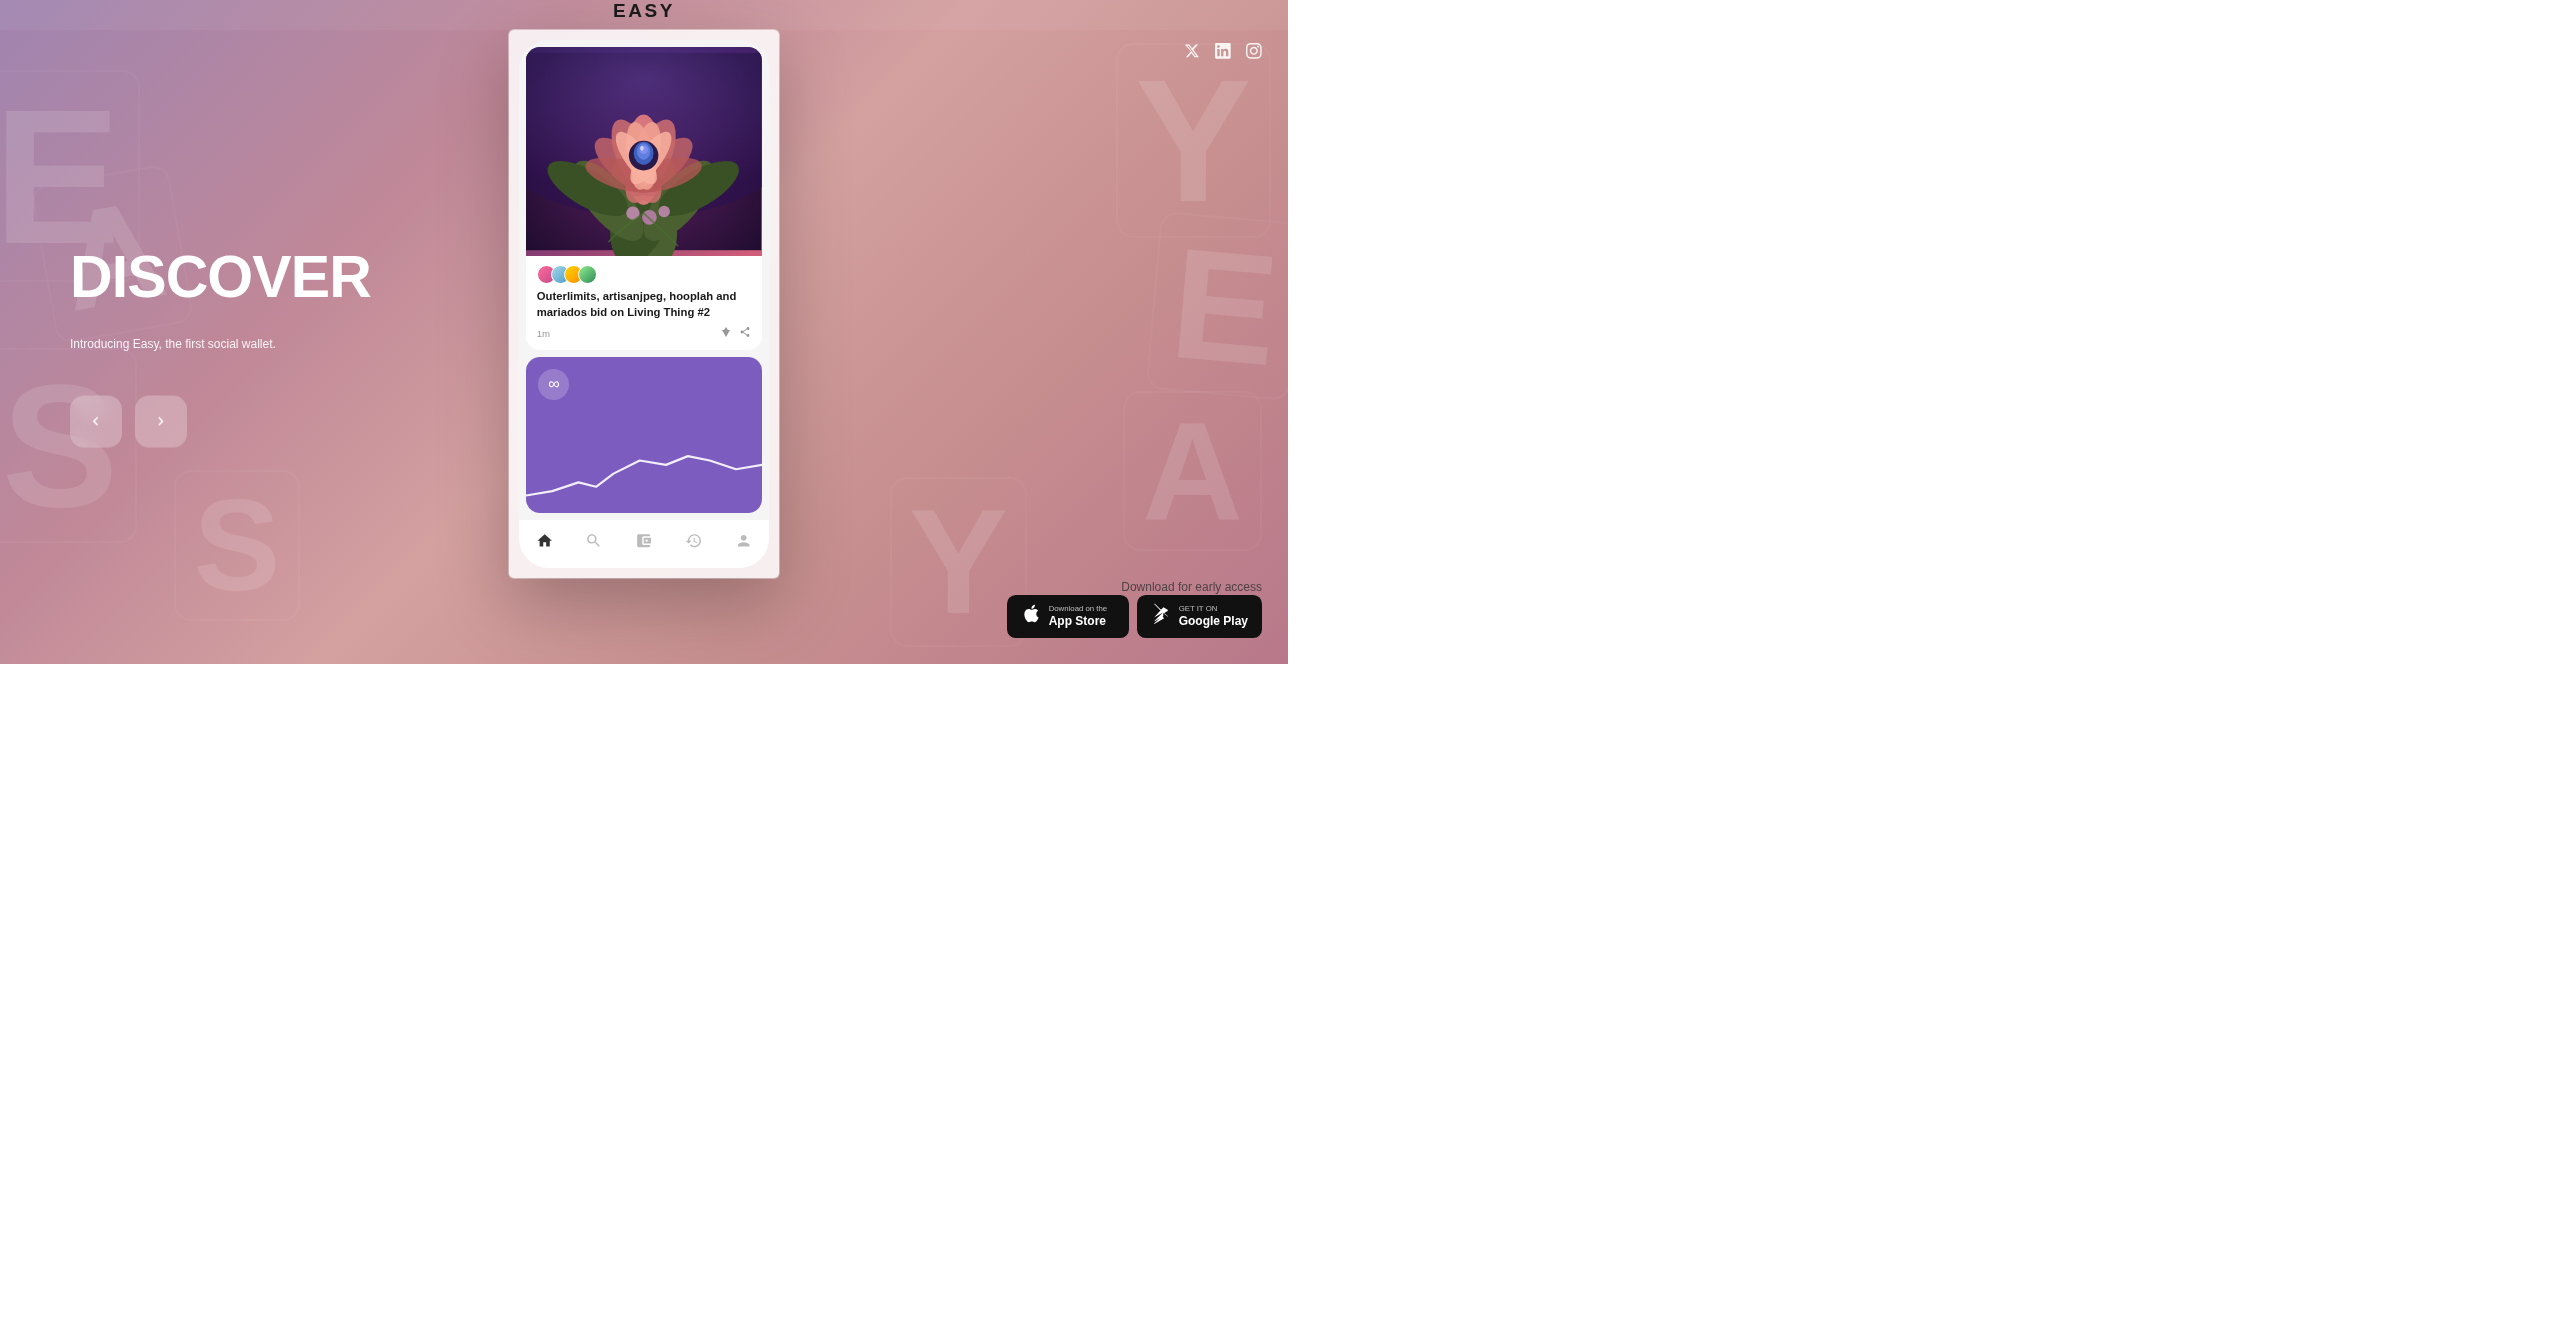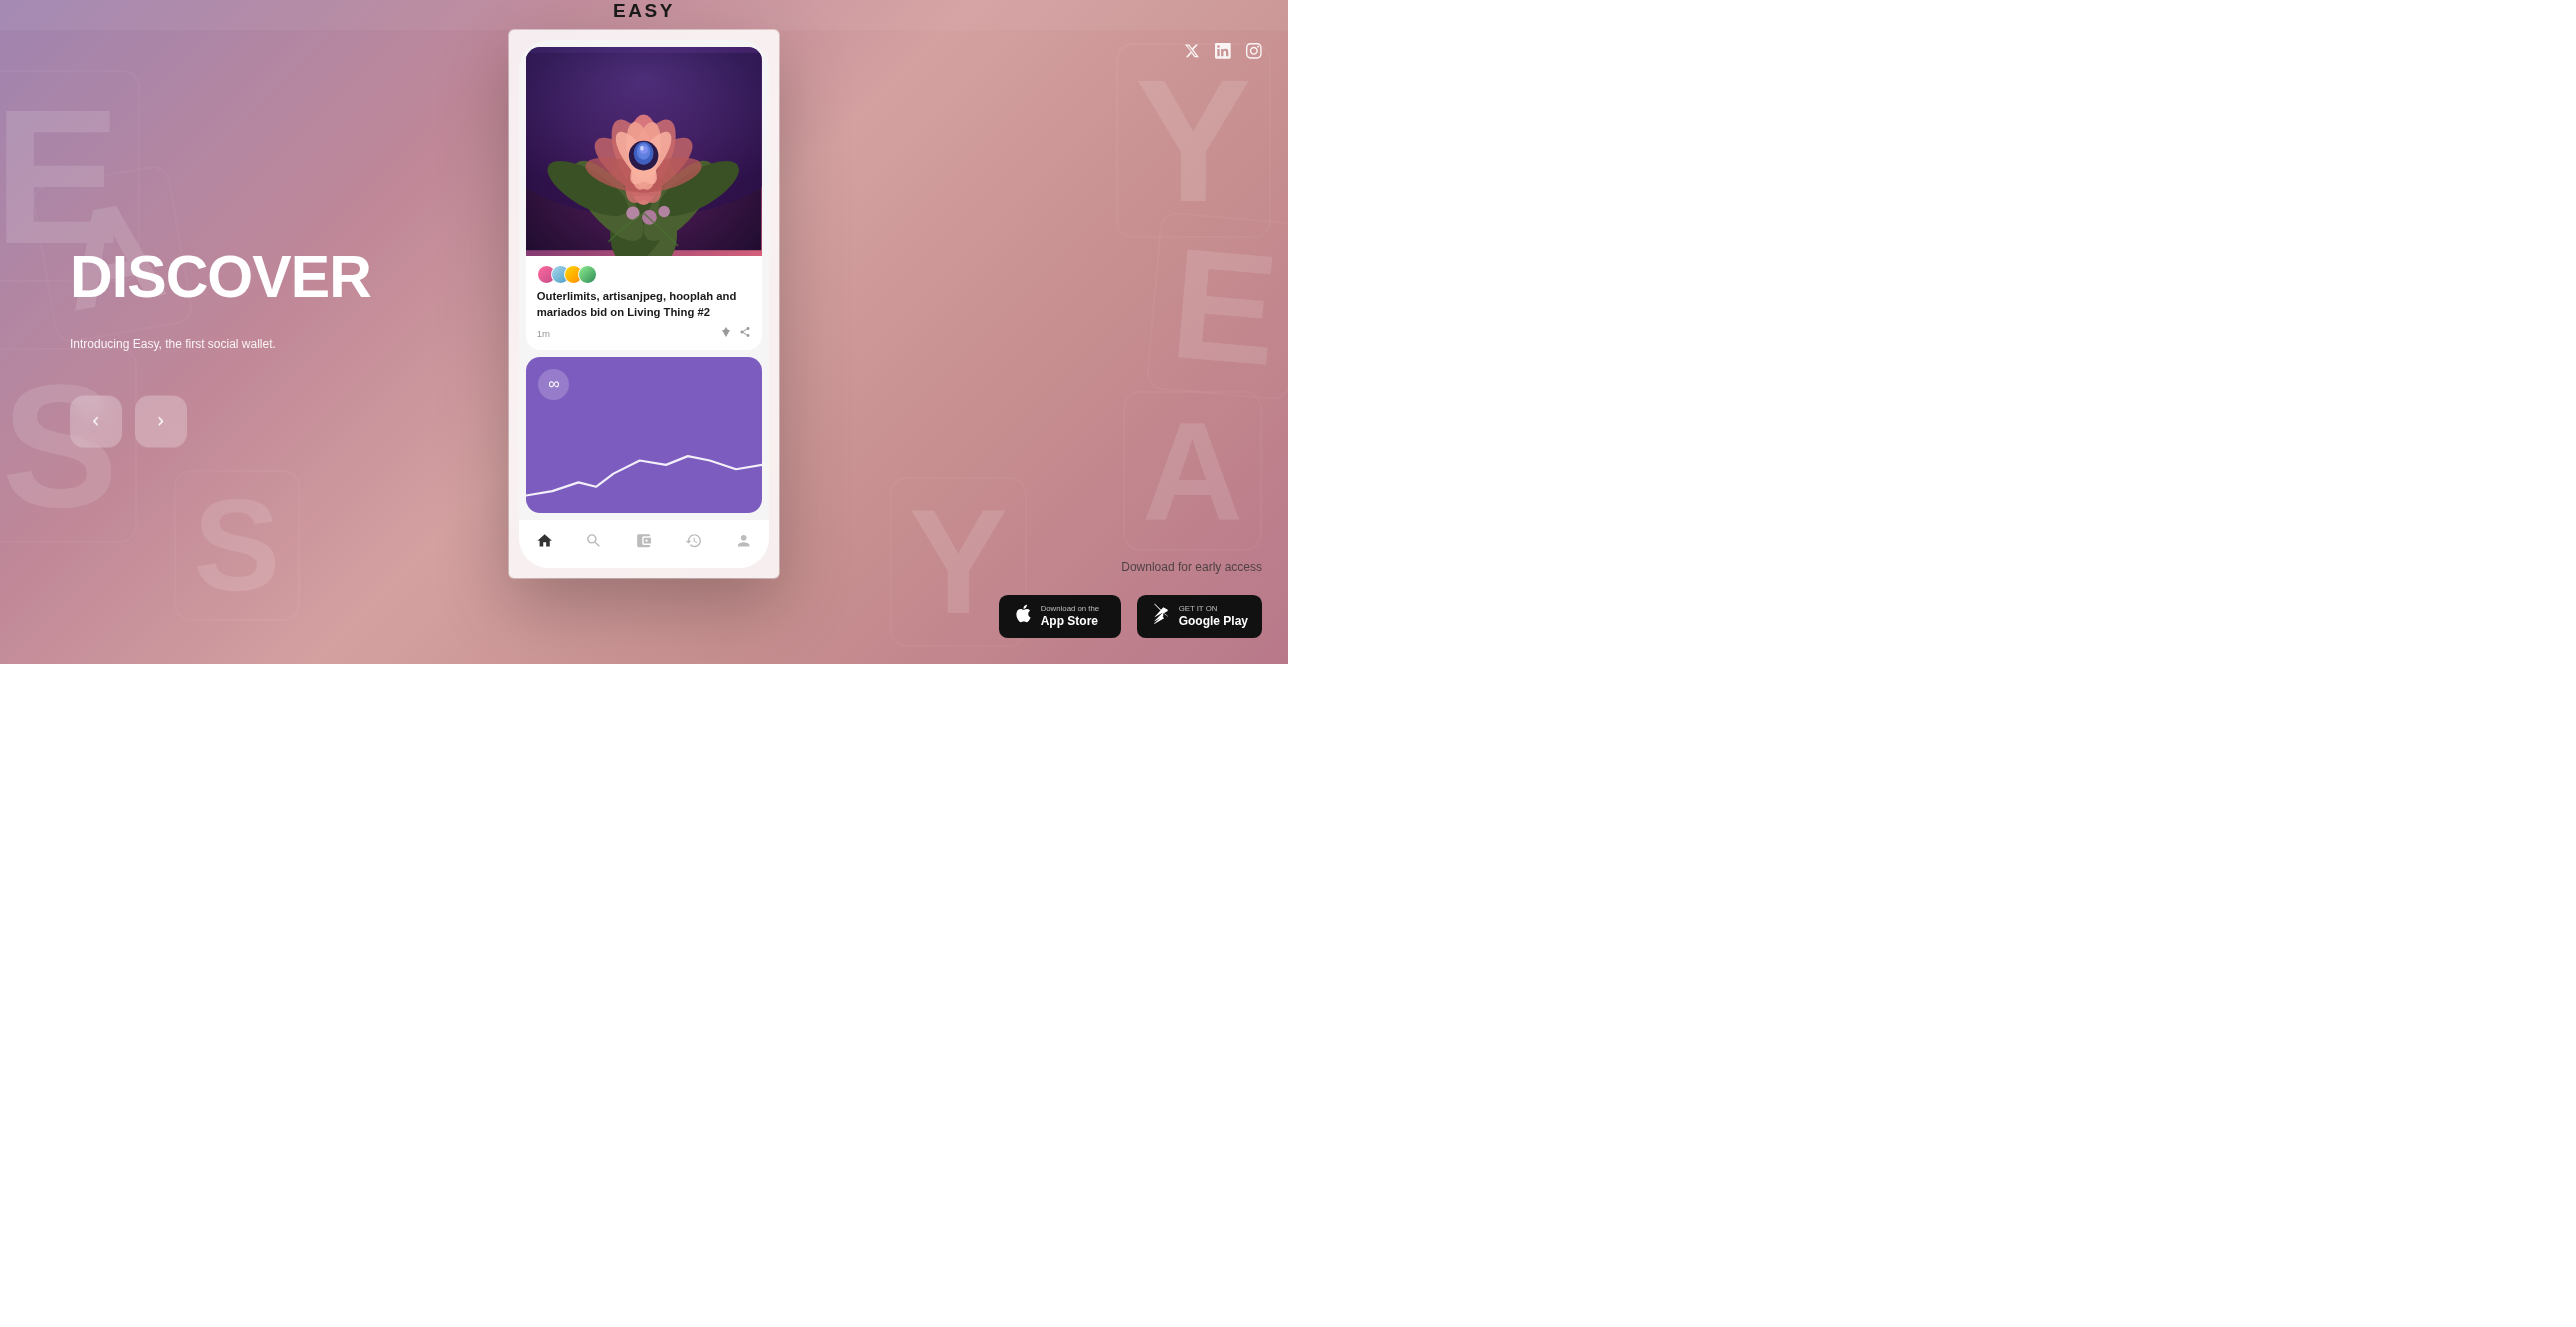--- a/index.html
+++ b/index.html
@@ -297,26 +297,26 @@
       position: absolute;
       bottom: 26px;
       right: 26px;
       z-index: 10;
       text-align: right;
     }
 
     .download-label {
       font-size: 12px;
       color: rgba(50,50,50,0.8);
-      margin-bottom: 21px;
+      margin-bottom: 1px;
     }
 
     .store-buttons {
       display: flex;
-      gap: 16px;
+      gap: 8px;
       justify-content: flex-end;
     }
 
     .store-btn {
       background: #111;
       color: white;
       border: none;
       border-radius: 8.7px;
       padding: 8.7px 14px;
       cursor: pointer;

